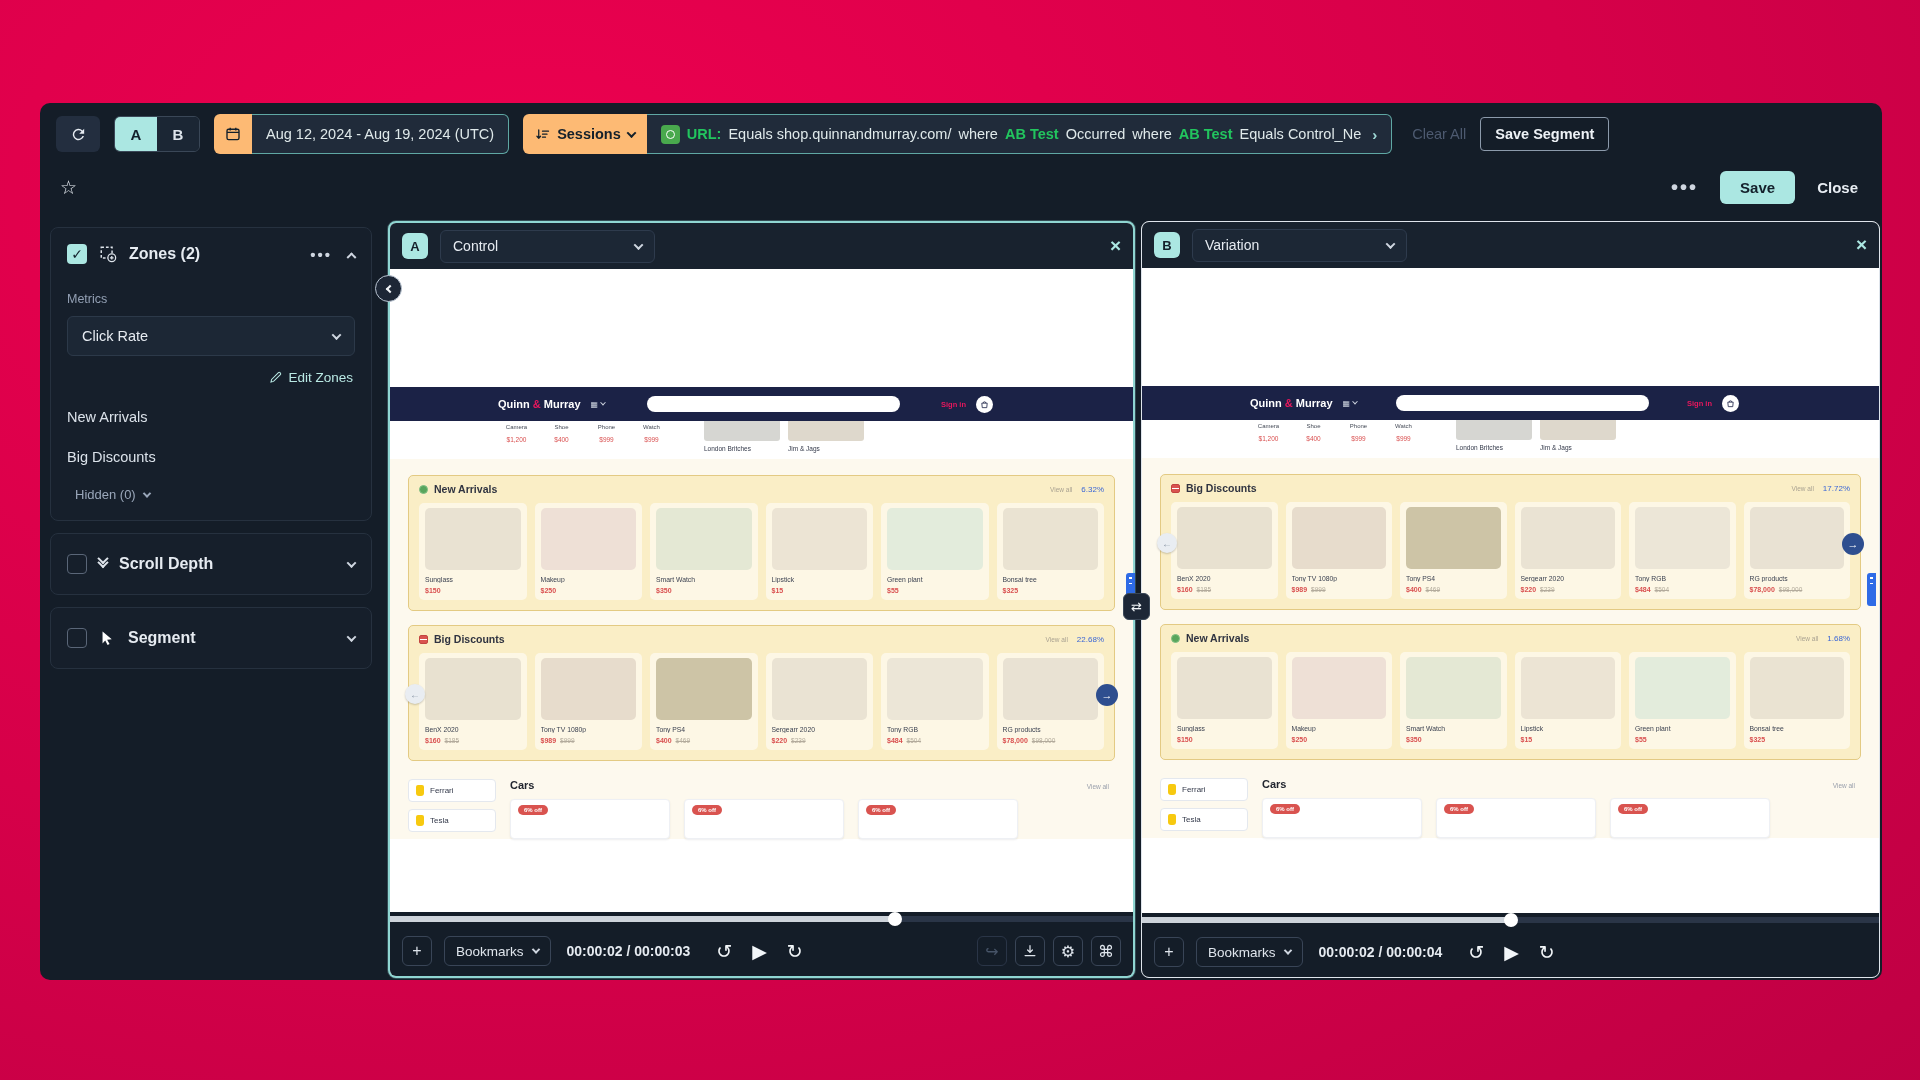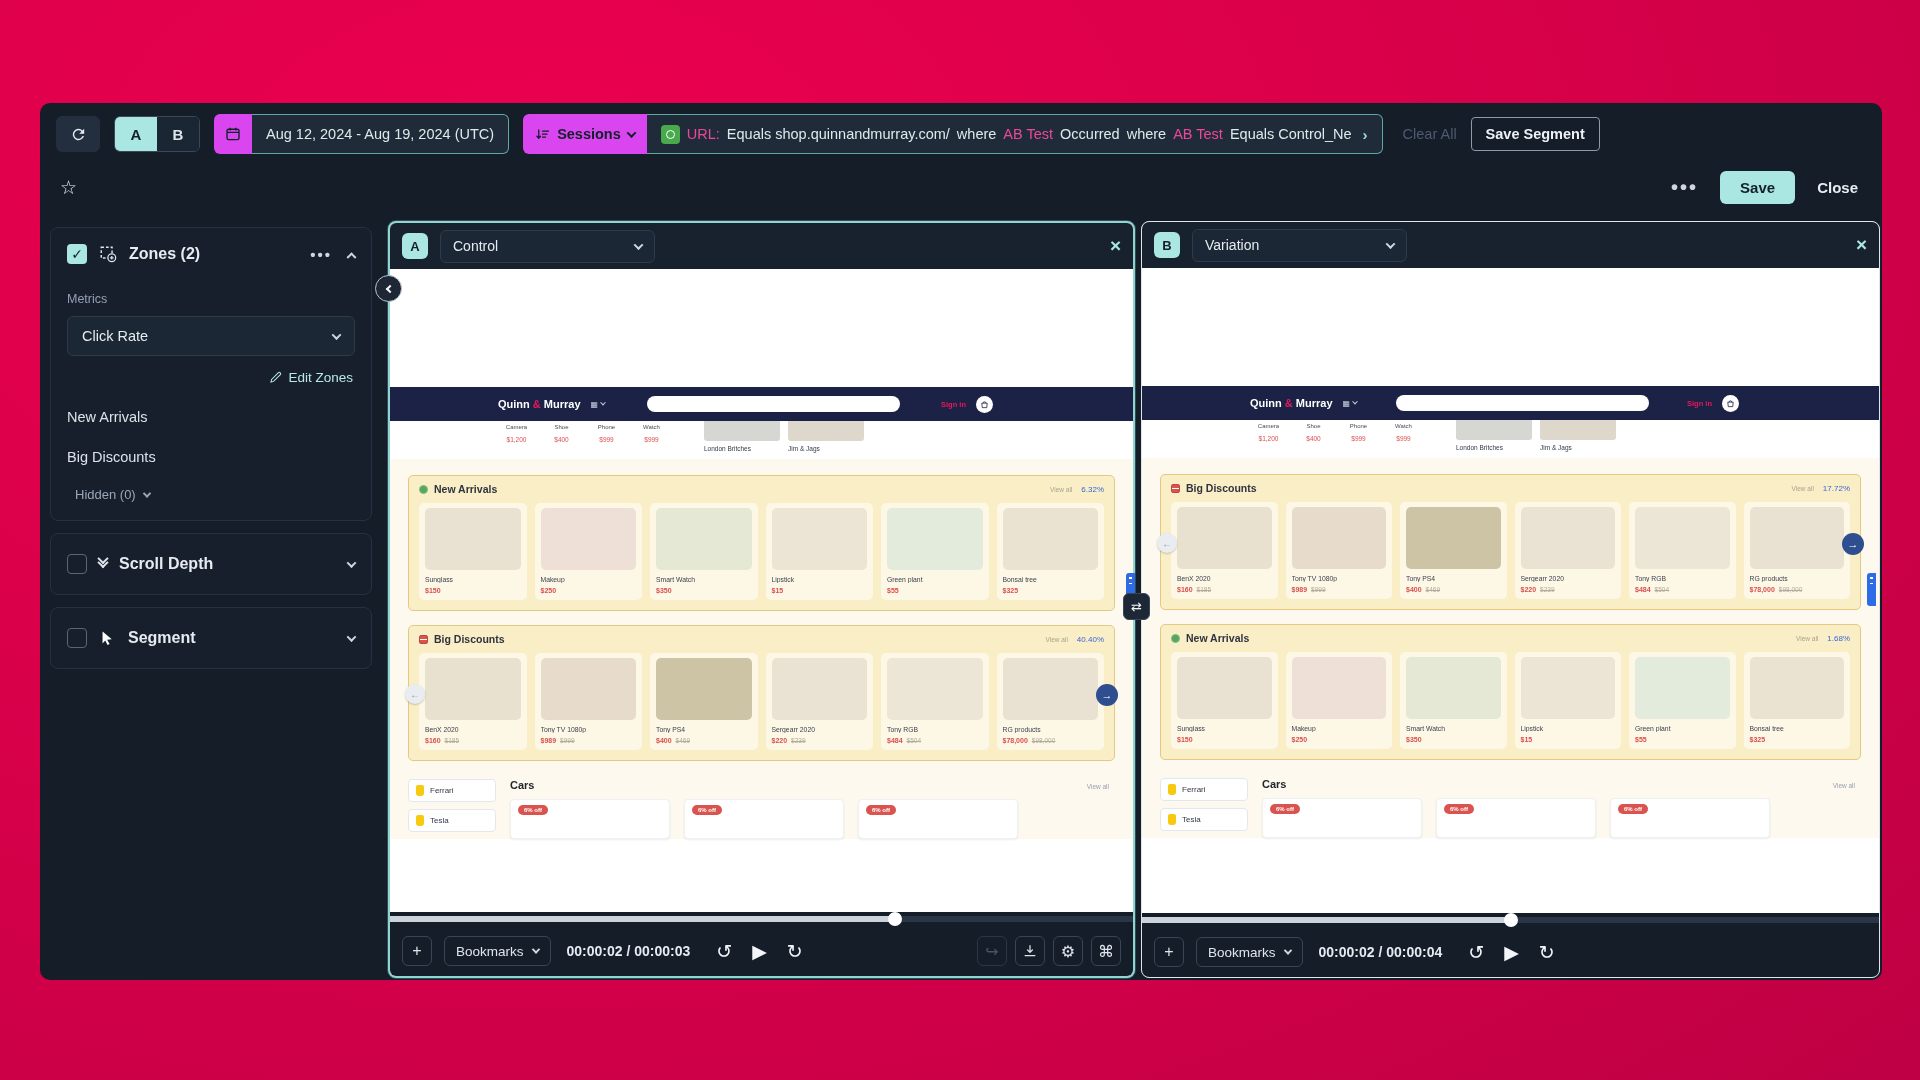--- a/index.html
+++ b/index.html
@@ -12,25 +12,25 @@
 
   
   .tbar { position:absolute; top:12px; left:16px; right:16px; height:38px; display:flex; align-items:center; gap:14px; }
   .tbtn { height:36px; border-radius:6px; display:flex; align-items:center; justify-content:center; }
   .refresh { width:44px; background:#232e3f; cursor:pointer; }
   .abgrp { display:flex; border:1px solid #3a4757; border-radius:6px; overflow:hidden; height:36px; }
   .abgrp .seg { width:42px; display:flex; align-items:center; justify-content:center; font-size:15px; font-weight:bold; }
   .seg-a { background:#abe7e2; color:#13202b; }
   .seg-b { background:#1b2634; color:#dfe5ec; }
   .ctlgrp { display:flex; height:40px; }
-  .ctl-ico { width:38px; background:#d946ef; border-radius:6px 0 0 6px; display:flex; align-items:center; justify-content:center; }
+  .ctl-ico { width:38px; background:#fdba74; border-radius:6px 0 0 6px; display:flex; align-items:center; justify-content:center; }
   .ctl-field { background:#202b3a; border:1px solid #5fa8a4; border-left:none; border-radius:0 6px 6px 0;
     display:flex; align-items:center; padding:0 14px; gap:7px; color:#dfe9ea; font-size:14.5px; }
   .sess-ico { width:auto; padding:0 12px; gap:7px; color:#13202b; font-weight:bold; font-size:14.5px; }
-  .b { font-weight:normal; color:#ec4899; }
+  .b { font-weight:bold; color:#22c55e; }
   .dim-link { color:#4d5a70; font-size:14.5px; margin-left:6px; }
   .save-seg { border:1px solid #8c9aab; border-radius:4px; color:#eef2f6; font-size:14.5px; font-weight:bold;
     padding:8px 14px; background:transparent; }
   .chv { width:7px; height:7px; border-right:2px solid #13202b; border-bottom:2px solid #13202b; display:inline-block; }
   .chv.down { transform:rotate(45deg) translate(-1px,-1px); }
   .chv.up { transform:rotate(-135deg) translate(-2px,-2px); }
   .gt { color:#9fd9d6; font-size:15px; font-weight:bold; margin-left:4px; }
   .target-ico { width:19px; height:19px; background:#49a94d; border-radius:4px; position:relative; flex:0 0 auto; }
   .target-ico::after { content:""; position:absolute; left:5px; top:5px; width:7px; height:7px; border:1.7px solid #fff; border-radius:50%; }
 
@@ -402,21 +402,21 @@
                   </div>
               </div>
               </div>
           </div>
 
           <div class="zone">
             <div class="zhead">
               <span class="zgift"></span>
               <span class="ztitle">Big Discounts</span>
               <span class="zview">View all</span>
-              <span class="zpct">40.40%</span>
+              <span class="zpct">22.68%</span>
             </div>
             <div class="zcards">
 
             <div class="zcard">
                 <div class="zimg" style="background: rgb(232, 225, 208);"></div>
                 <div class="zname">BenX 2020</div>
                 <div class="zprices">
                     <span class="pnow">$160</span>
                     <span class="pold">$185</span>
                   </div>

